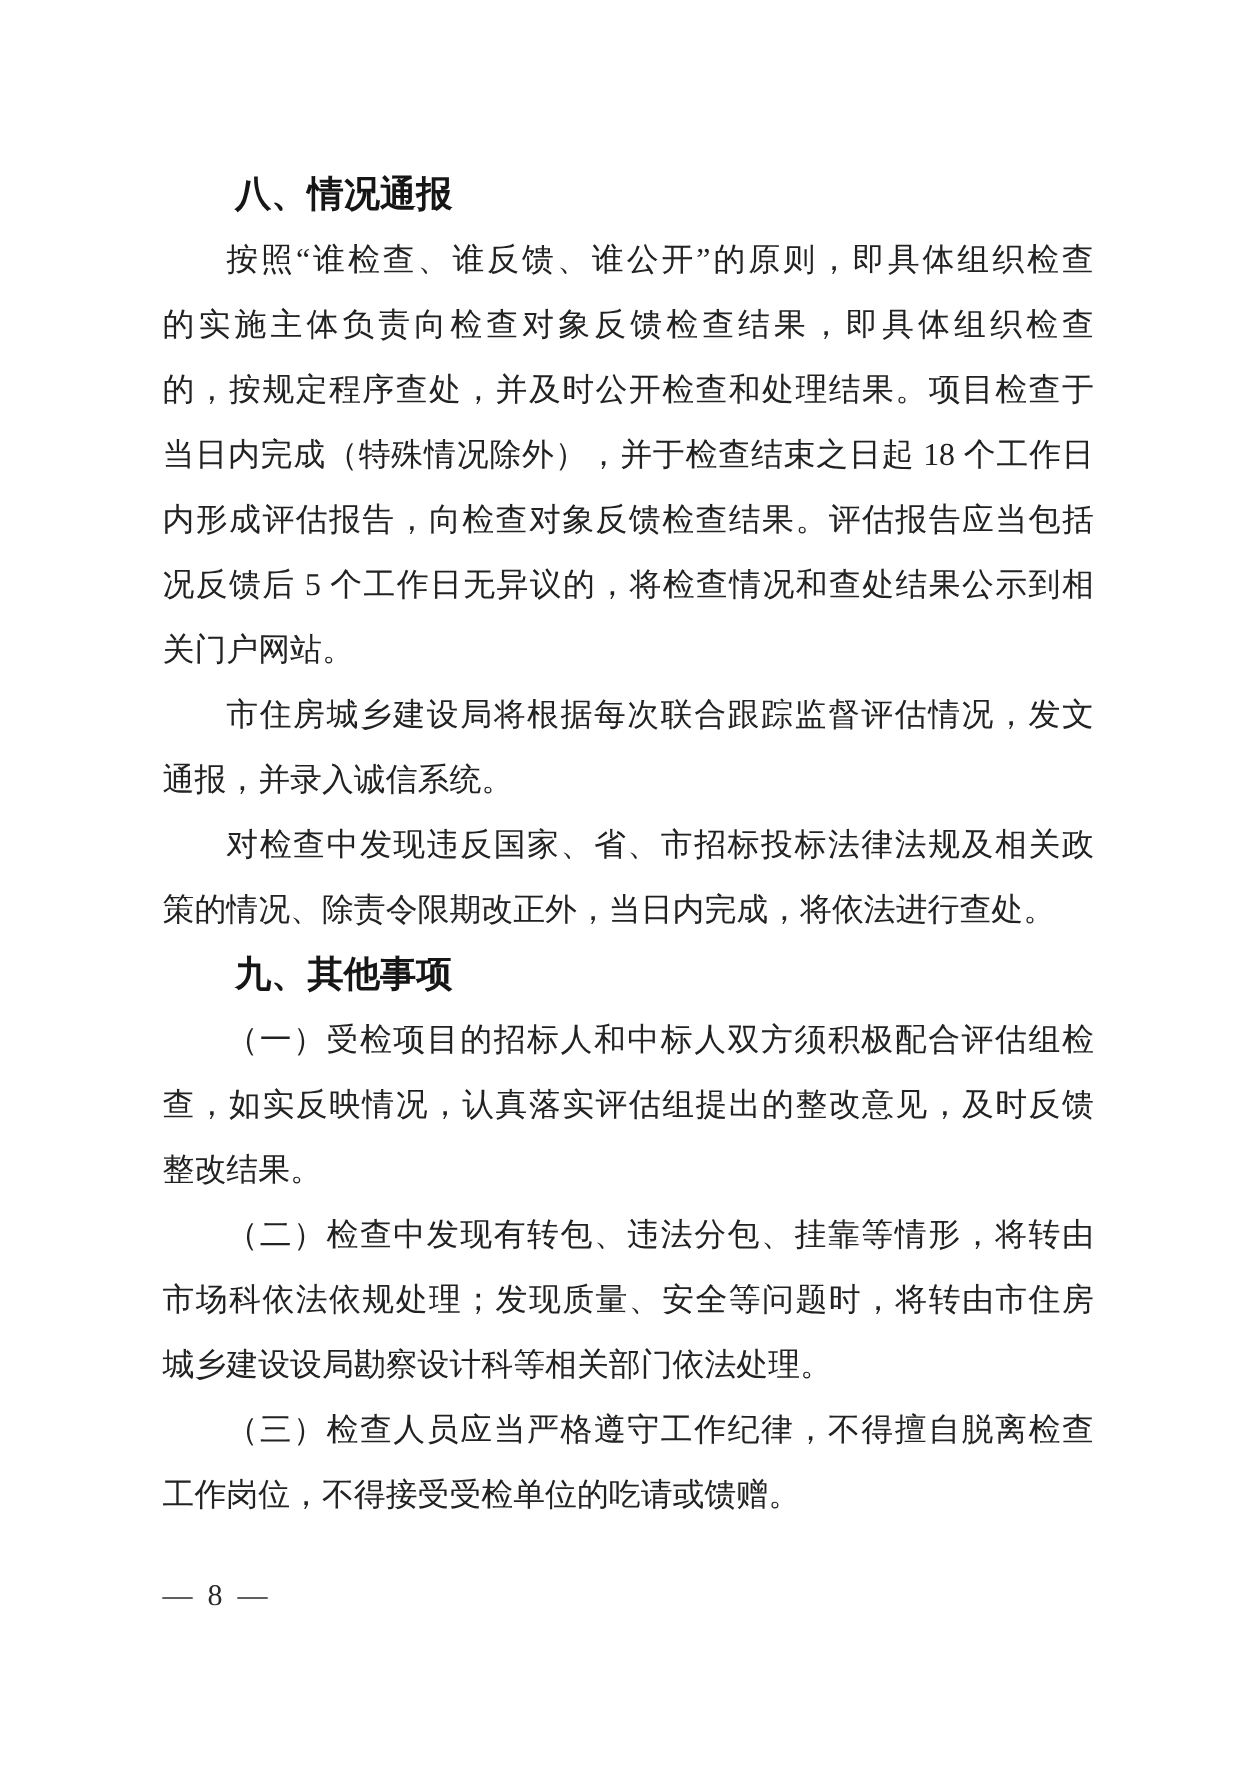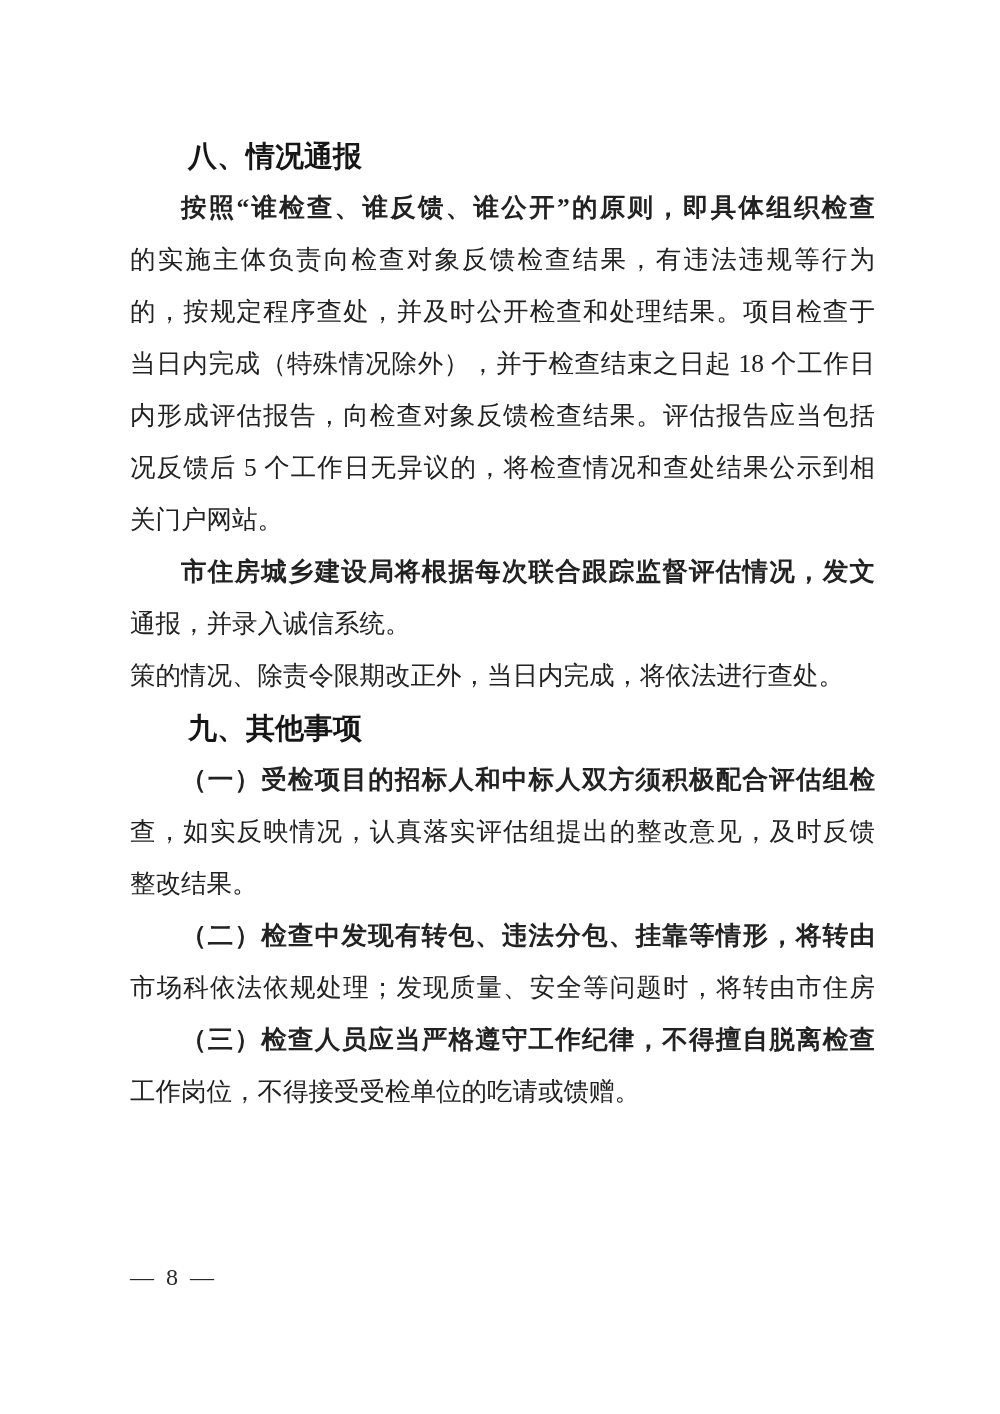--- a/index.html
+++ b/index.html
@@ -33,21 +33,20 @@
   }
   .line {
     font-size: 25.5px;
     line-height: 52px;
     text-align: justify;
     text-align-last: justify;
     color: #222222;
   }
   .line.first {
     text-indent: 2em;
-    font-weight: bold;
   }
   .line.last {
     text-align: center;
     text-align-last: left;
   }
   .footer {
     position: absolute;
     left: 130px;
     top: 1264px;
     font-size: 24px;
@@ -56,32 +55,34 @@
     font-family: "Liberation Serif", serif;
   }
 </style>
 </head>
 <body>
 
 <div class="page">
   <div class="doc-body">
       <div class="heading">八、情况通报</div>
       <div class="line first">按照“谁检查、谁反馈、谁公开”的原则，即具体组织检查</div>
-      <div class="line">的实施主体负责向检查对象反馈检查结果，有违法违规等行为</div>
+      <div class="line">的实施主体负责向检查对象反馈检查结果，即具体组织检查</div>
       <div class="line">的，按规定程序查处，并及时公开检查和处理结果。项目检查于</div>
       <div class="line">当日内完成（特殊情况除外），并于检查结束之日起 18 个工作日</div>
       <div class="line">内形成评估报告，向检查对象反馈检查结果。评估报告应当包括</div>
       <div class="line">况反馈后 5 个工作日无异议的，将检查情况和查处结果公示到相</div>
       <div class="line last">关门户网站。</div>
       <div class="line first">市住房城乡建设局将根据每次联合跟踪监督评估情况，发文</div>
       <div class="line last">通报，并录入诚信系统。</div>
+      <div class="line first">对检查中发现违反国家、省、市招标投标法律法规及相关政</div>
       <div class="line last">策的情况、除责令限期改正外，当日内完成，将依法进行查处。</div>
       <div class="heading">九、其他事项</div>
       <div class="line first">（一）受检项目的招标人和中标人双方须积极配合评估组检</div>
       <div class="line">查，如实反映情况，认真落实评估组提出的整改意见，及时反馈</div>
       <div class="line last">整改结果。</div>
       <div class="line first">（二）检查中发现有转包、违法分包、挂靠等情形，将转由</div>
       <div class="line">市场科依法依规处理；发现质量、安全等问题时，将转由市住房</div>
+      <div class="line last">城乡建设设局勘察设计科等相关部门依法处理。</div>
       <div class="line first">（三）检查人员应当严格遵守工作纪律，不得擅自脱离检查</div>
       <div class="line last">工作岗位，不得接受受检单位的吃请或馈赠。</div>
     </div>
   <div class="footer">— 8 —</div>
 </div>
 
 </body></html>

